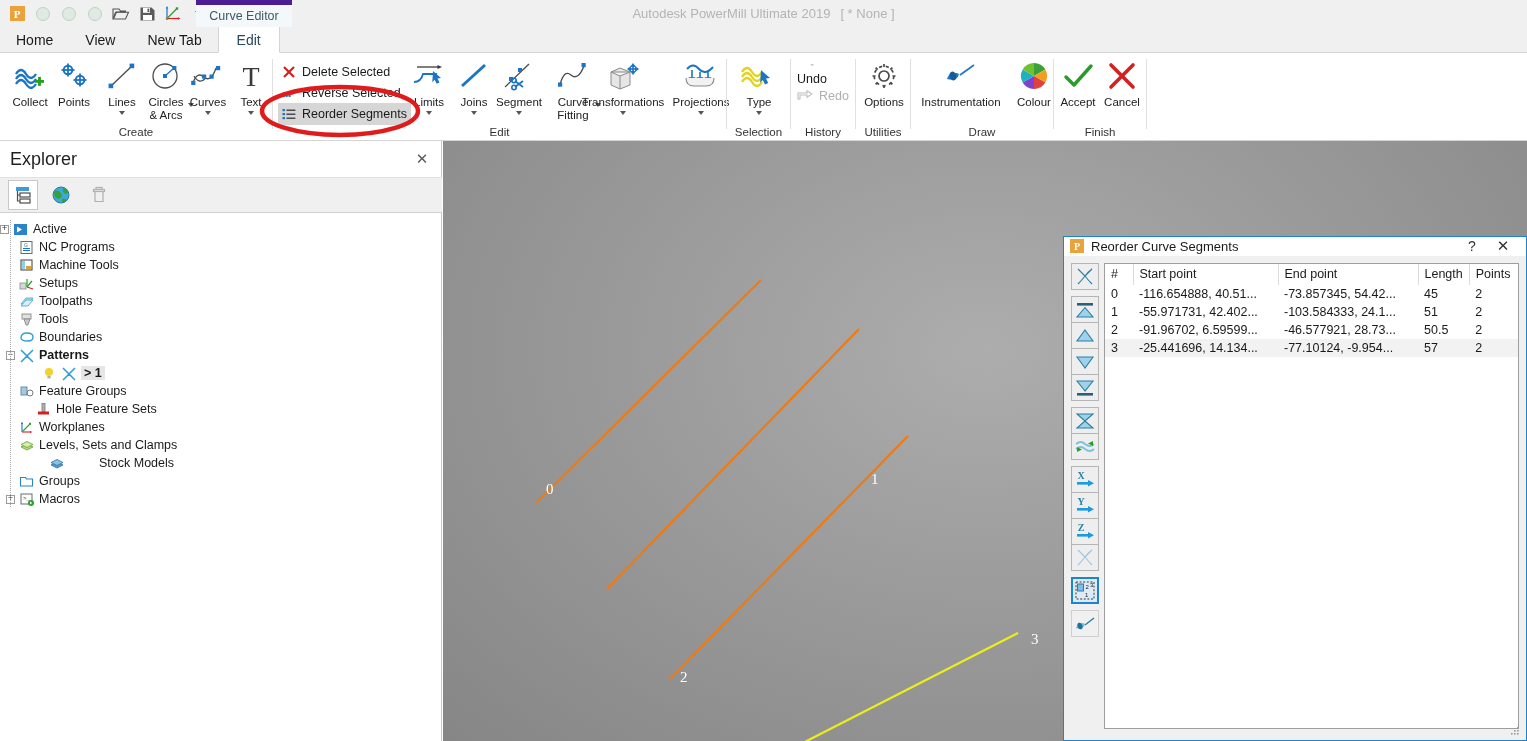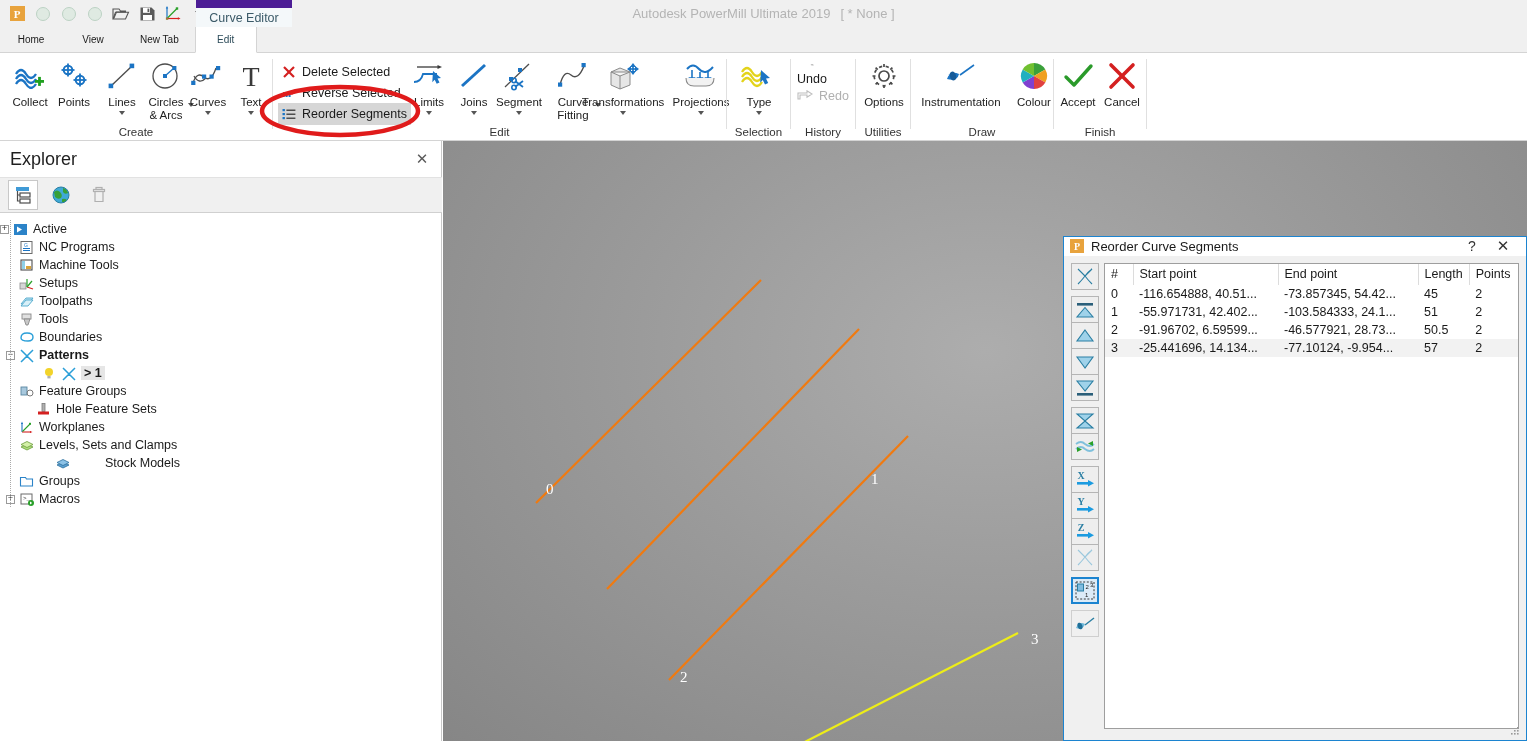--- a/index.html
+++ b/index.html
@@ -27,32 +27,32 @@
   #apptitle{
     position:absolute; left:0; top:0; width:1527px; height:27px;
     display:flex;align-items:center;justify-content:center;
     color:#b4b4b4; font-size:13px; pointer-events:none;
   }
   #apptitle .doc{ margin-left:10px; }
 
   
   #ctxtab{
     position:absolute; left:196px; top:0px; width:96px; height:27px;
-    background:#f4f8fa; border-top:8px solid #4c1d95;
+    background:#f4f8fa; border-top:5px solid #4c1d95;
     display:flex;align-items:center;justify-content:center;
     color:#3b5a68; font-size:12.5px;
   }
   #tabrow{
     position:absolute; left:0; top:27px; width:1527px; height:26px;
     background:#f0f0f0; border-bottom:1px solid #d4d4d4;
     display:flex; align-items:stretch;
   }
   .tab{
     display:flex;align-items:center;justify-content:center;
-    padding:0 16px; font-size:10px; color:#1a1a1a; cursor:default;
+    padding:0 16px; font-size:14px; color:#1a1a1a; cursor:default;
     min-width:62px;
   }
   .tab.active{
     background:#ffffff;
     border-left:1px solid #d4d4d4; border-right:1px solid #d4d4d4;
     border-bottom:1px solid #ffffff; margin-bottom:-1px;
     color:#2b4a58;
   }
 
   
@@ -732,21 +732,21 @@
         <div class="dotline"></div>
         <div class="spacer"></div>
         <div class="tico">
           <svg width="16" height="15" viewBox="0 0 16 15">
             <path d="M2 9 l6 -3 l6 3 l-6 3z" fill="#aede7c" stroke="#6a9a3a" stroke-width="0.8"></path>
             <path d="M2 6.5 l6 -3 l6 3 l-6 3z" fill="#d4f0a8" stroke="#6a9a3a" stroke-width="0.8"></path>
           </svg>
         </div>
         <span class="tlabel">Levels, Sets and Clamps</span>
       </div>
-      <div class="trow" style="padding-left: 12px; gap: 30px;">
+      <div class="trow" style="padding-left: 6px; gap: 30px;">
         <div class="dotline"></div>
         <div class="spacer"></div>
         <div class="tico">
           <svg width="16" height="15" viewBox="0 0 16 15">
             <path d="M2 9 l6 -3 l6 3 l-6 3z" fill="#5b9fd0" stroke="#2b6f9c" stroke-width="0.8"></path>
             <path d="M2 6.5 l6 -3 l6 3 l-6 3z" fill="#8cc2e6" stroke="#2b6f9c" stroke-width="0.8"></path>
           </svg>
         </div>
         <span class="tlabel">Stock Models</span>
       </div>

